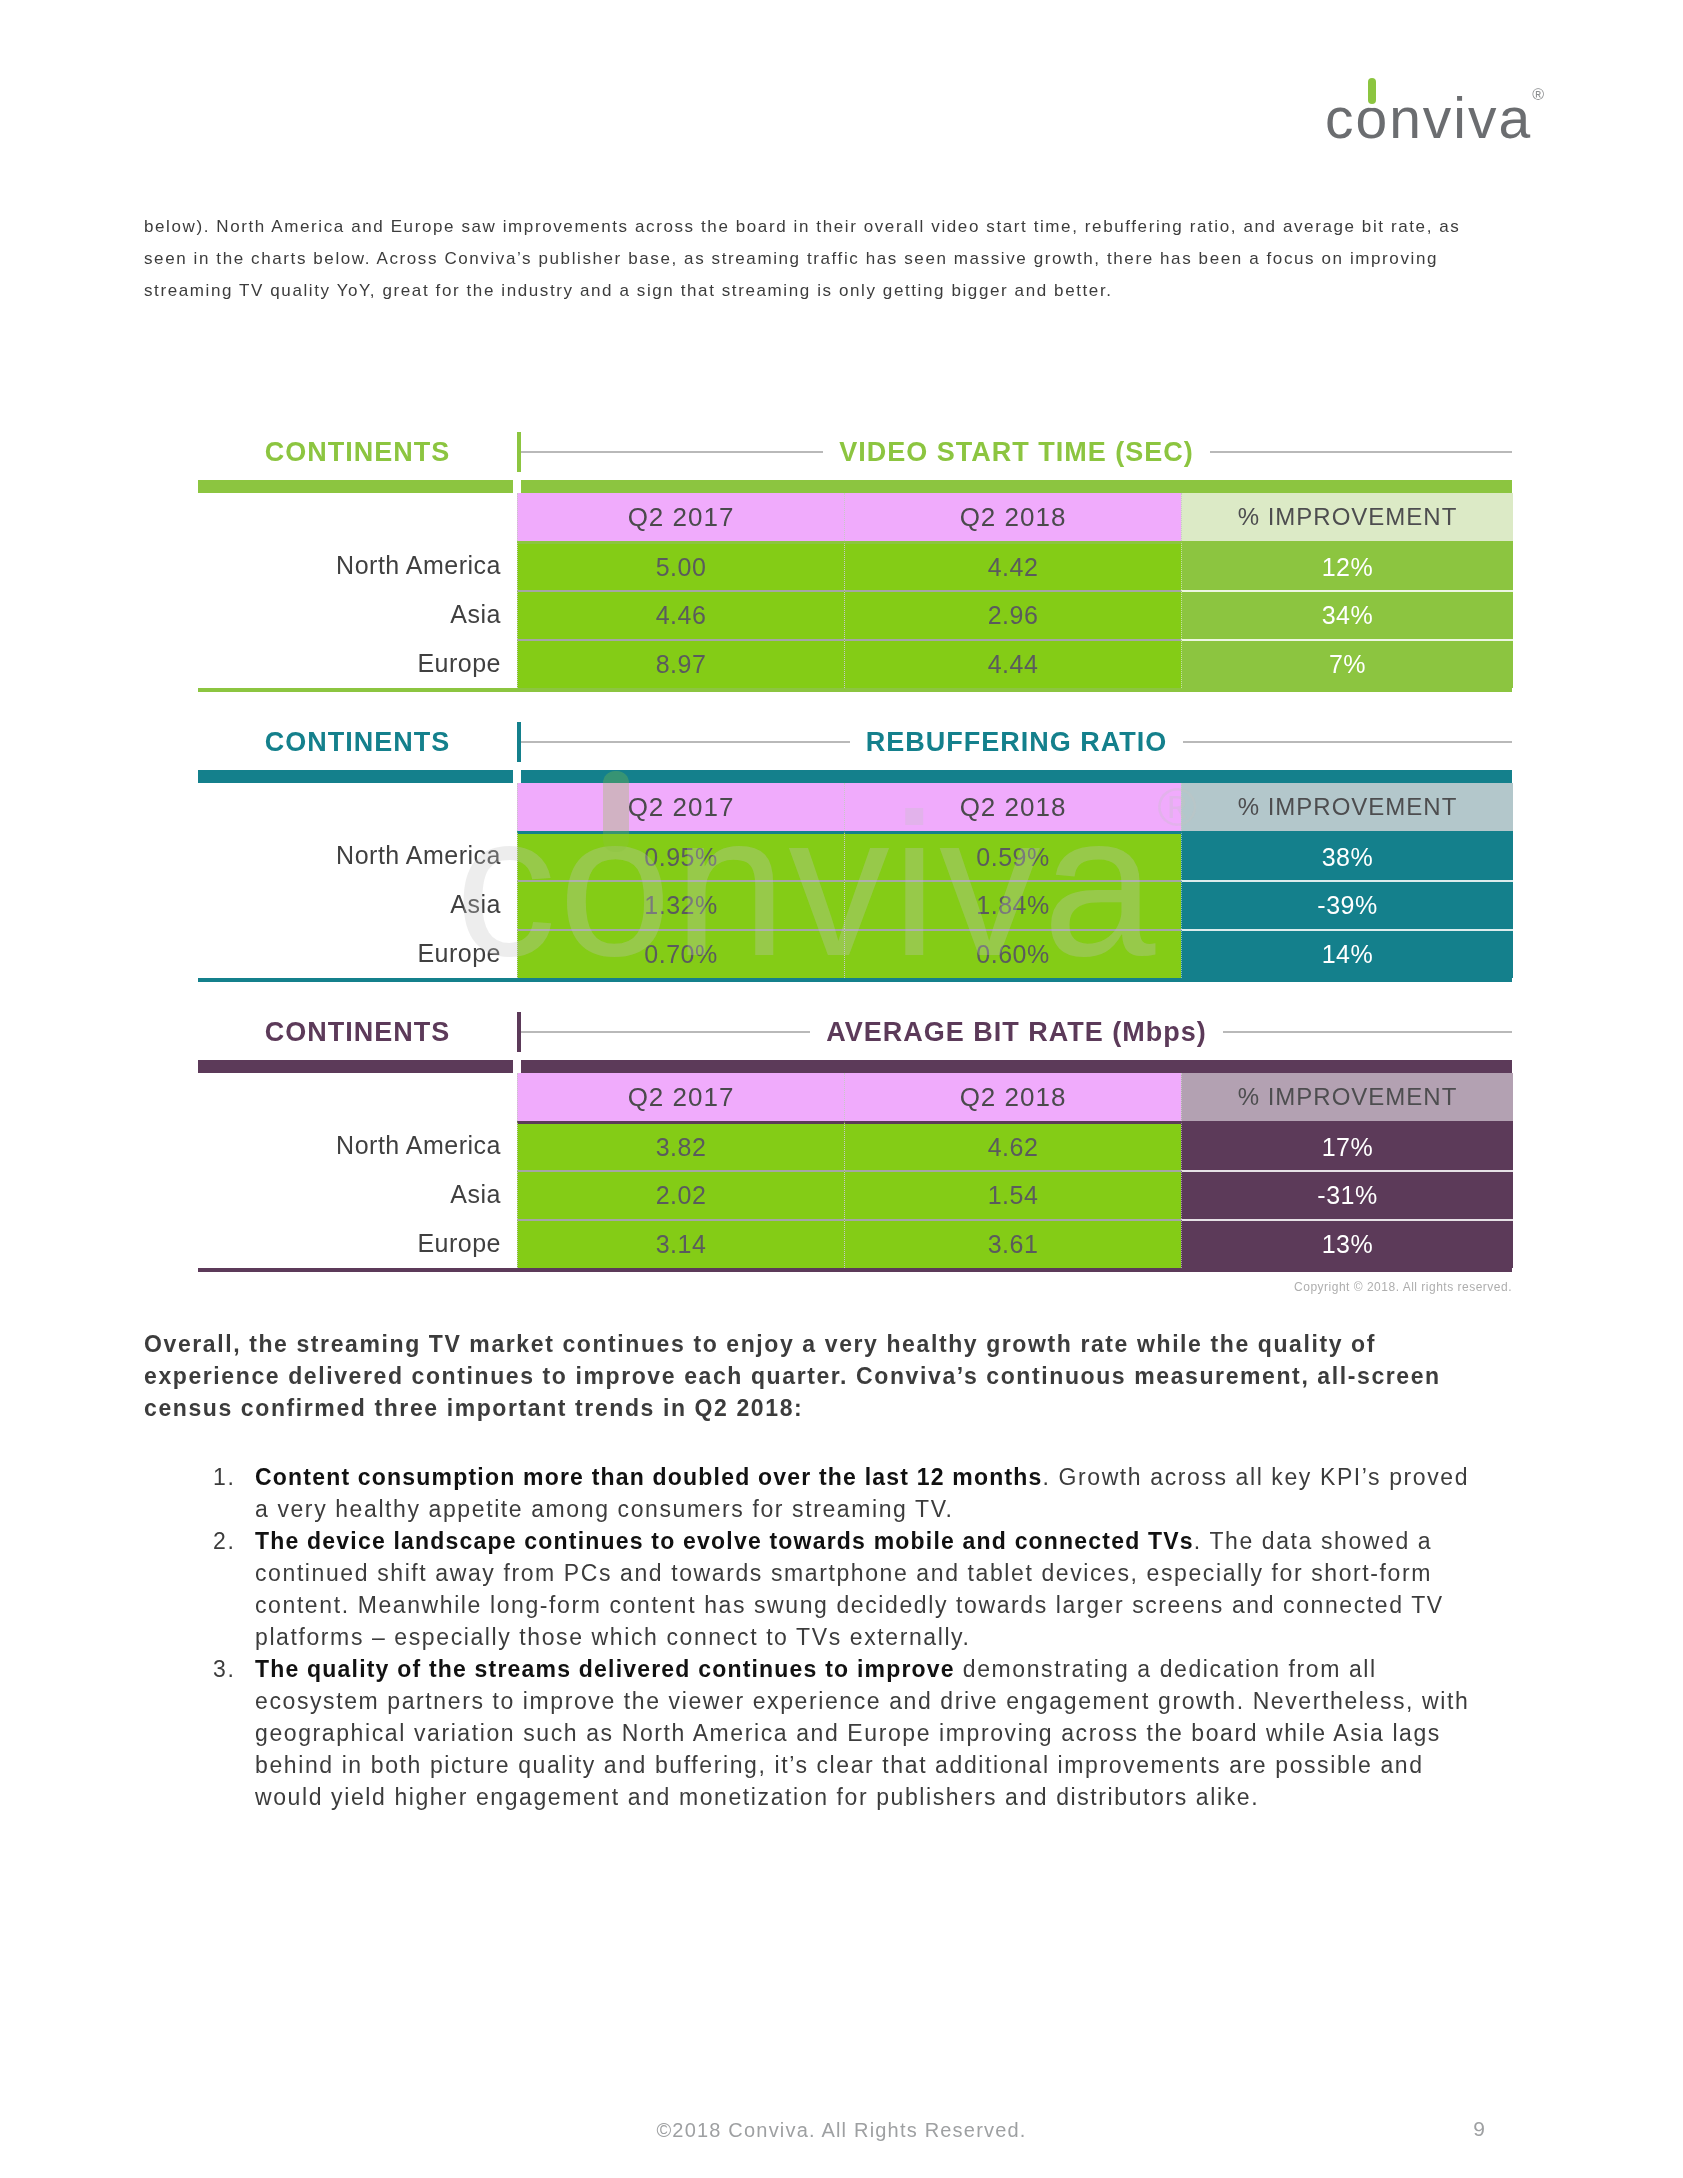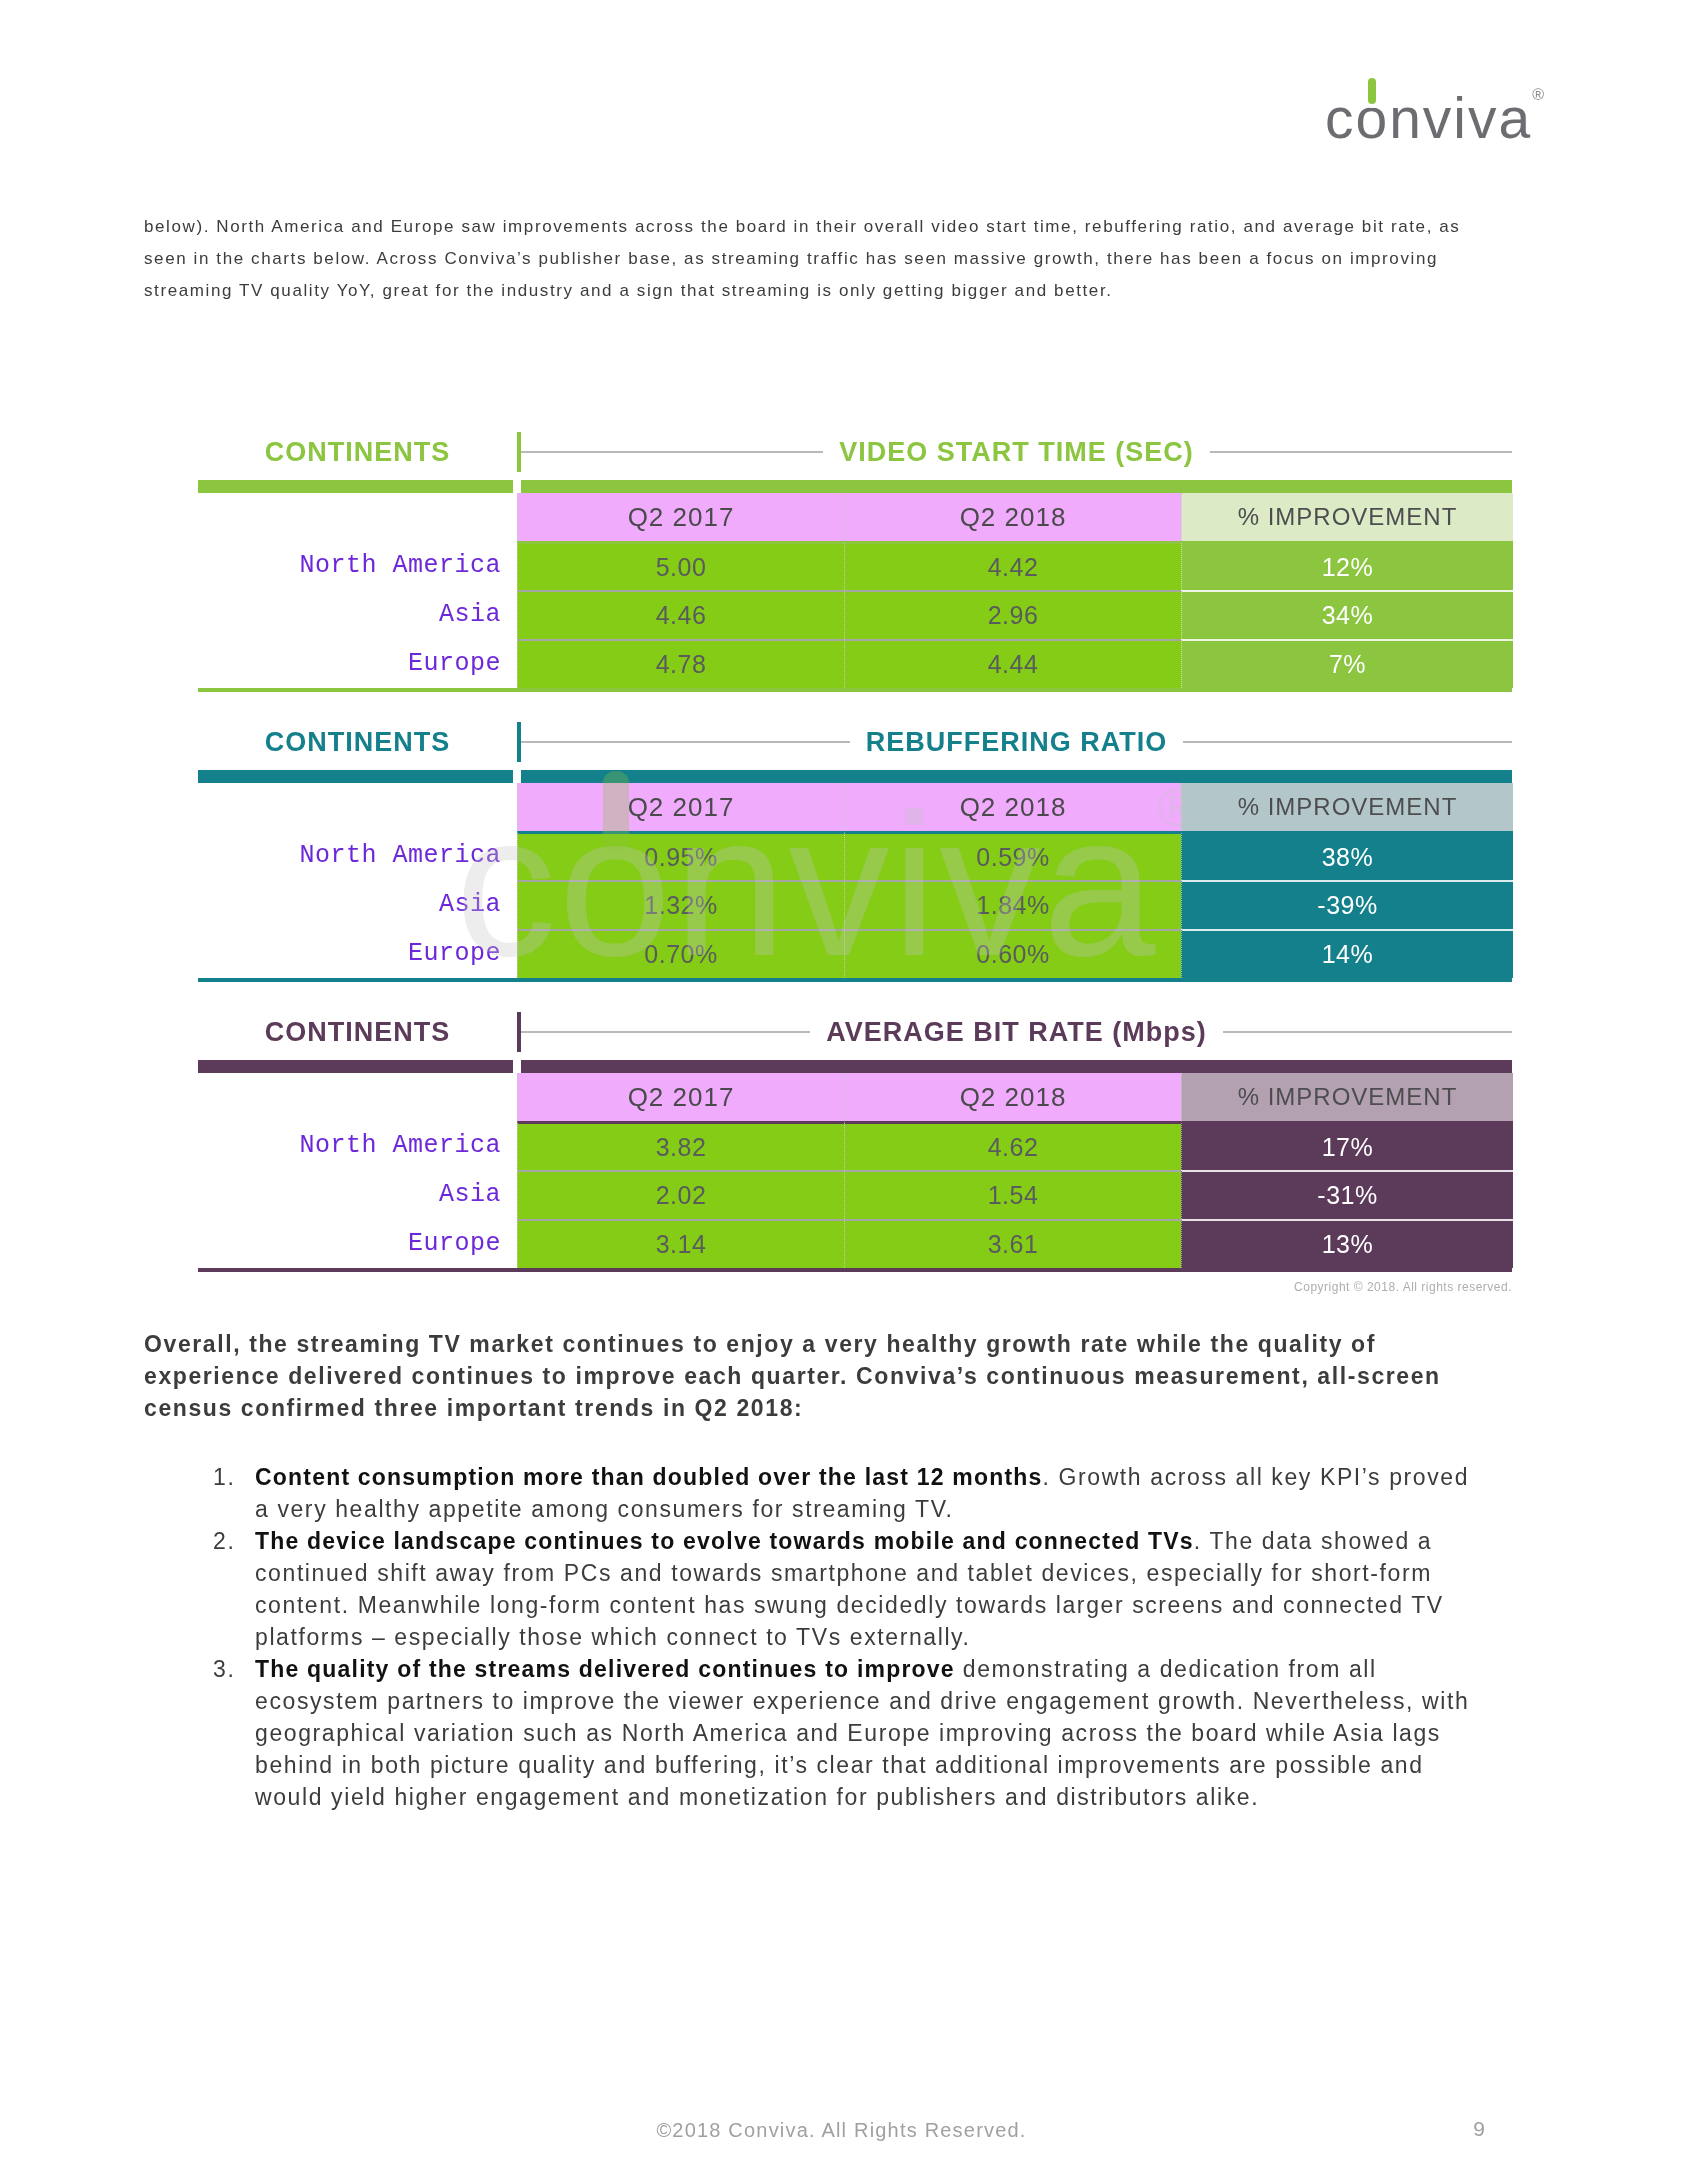--- a/index.html
+++ b/index.html
@@ -41,22 +41,22 @@
   .t-grid-row > div{box-sizing:border-box;display:flex;align-items:center;justify-content:center;}
 
   .t-head{height:48px;}
   .t-head .h-blank{background:#fff;}
   .t-head .h-col{font-size:26px;color:#4a4a4c;letter-spacing:1px;
         border-left:1px dotted #c8c8c8;background:#f0abfc;}
   .t-head .h-pct{font-size:24px;color:#4d4d4f;letter-spacing:1px;
         border-left:1px dotted #c8c8c8;background:var(--accent-light);}
 
   .t-row{height:49px;}
-  .t-row .c-label{justify-content:flex-end;padding-right:16px;font-size:25px;color:#6d28d9;
-        letter-spacing:0.5px;background:#fff;font-family:Liberation Mono, monospace;}
+  .t-row .c-label{justify-content:flex-end;padding-right:16px;font-size:25px;color:#404040;
+        letter-spacing:0.5px;background:#fff;}
   .t-row .c-val{font-size:25px;color:#5a5b5d;letter-spacing:0.5px;
         border-left:1px dotted #c8c8c8;background:#84cc16;}
   .t-row .c-pct{font-size:25px;color:#ffffff;letter-spacing:0.5px;
         border-left:1px dotted rgba(255,255,255,0.5);background:var(--accent);}
   .t-row.first .c-val{border-top:3px solid var(--accent);}
   .t-row.first .c-pct{border-top:3px solid var(--accent);}
   .t-row.next .c-val{border-top:2px solid #a6a6a6;}
   .t-row.next .c-pct{border-top:2px solid rgba(255,255,255,0.85);}
 
   .t-bottom{height:4px;background:var(--accent);}
@@ -128,21 +128,21 @@
         <div class="c-pct">12%</div>
       </div>
       <div class="t-grid-row t-row next">
         <div class="c-label">Asia</div>
         <div class="c-val">4.46</div>
         <div class="c-val">2.96</div>
         <div class="c-pct">34%</div>
       </div>
       <div class="t-grid-row t-row next">
         <div class="c-label">Europe</div>
-        <div class="c-val">4.78</div>
+        <div class="c-val">8.97</div>
         <div class="c-val">4.44</div>
         <div class="c-pct">7%</div>
       </div>
       <div class="t-bottom"></div>
     </section>
 
     <section class="metric-table" style="--accent: #14808C; --accent-light: #B3C7CB;">
       <div class="t-title">
         <div class="t-label">CONTINENTS</div>
         <div class="t-vbar"></div>

